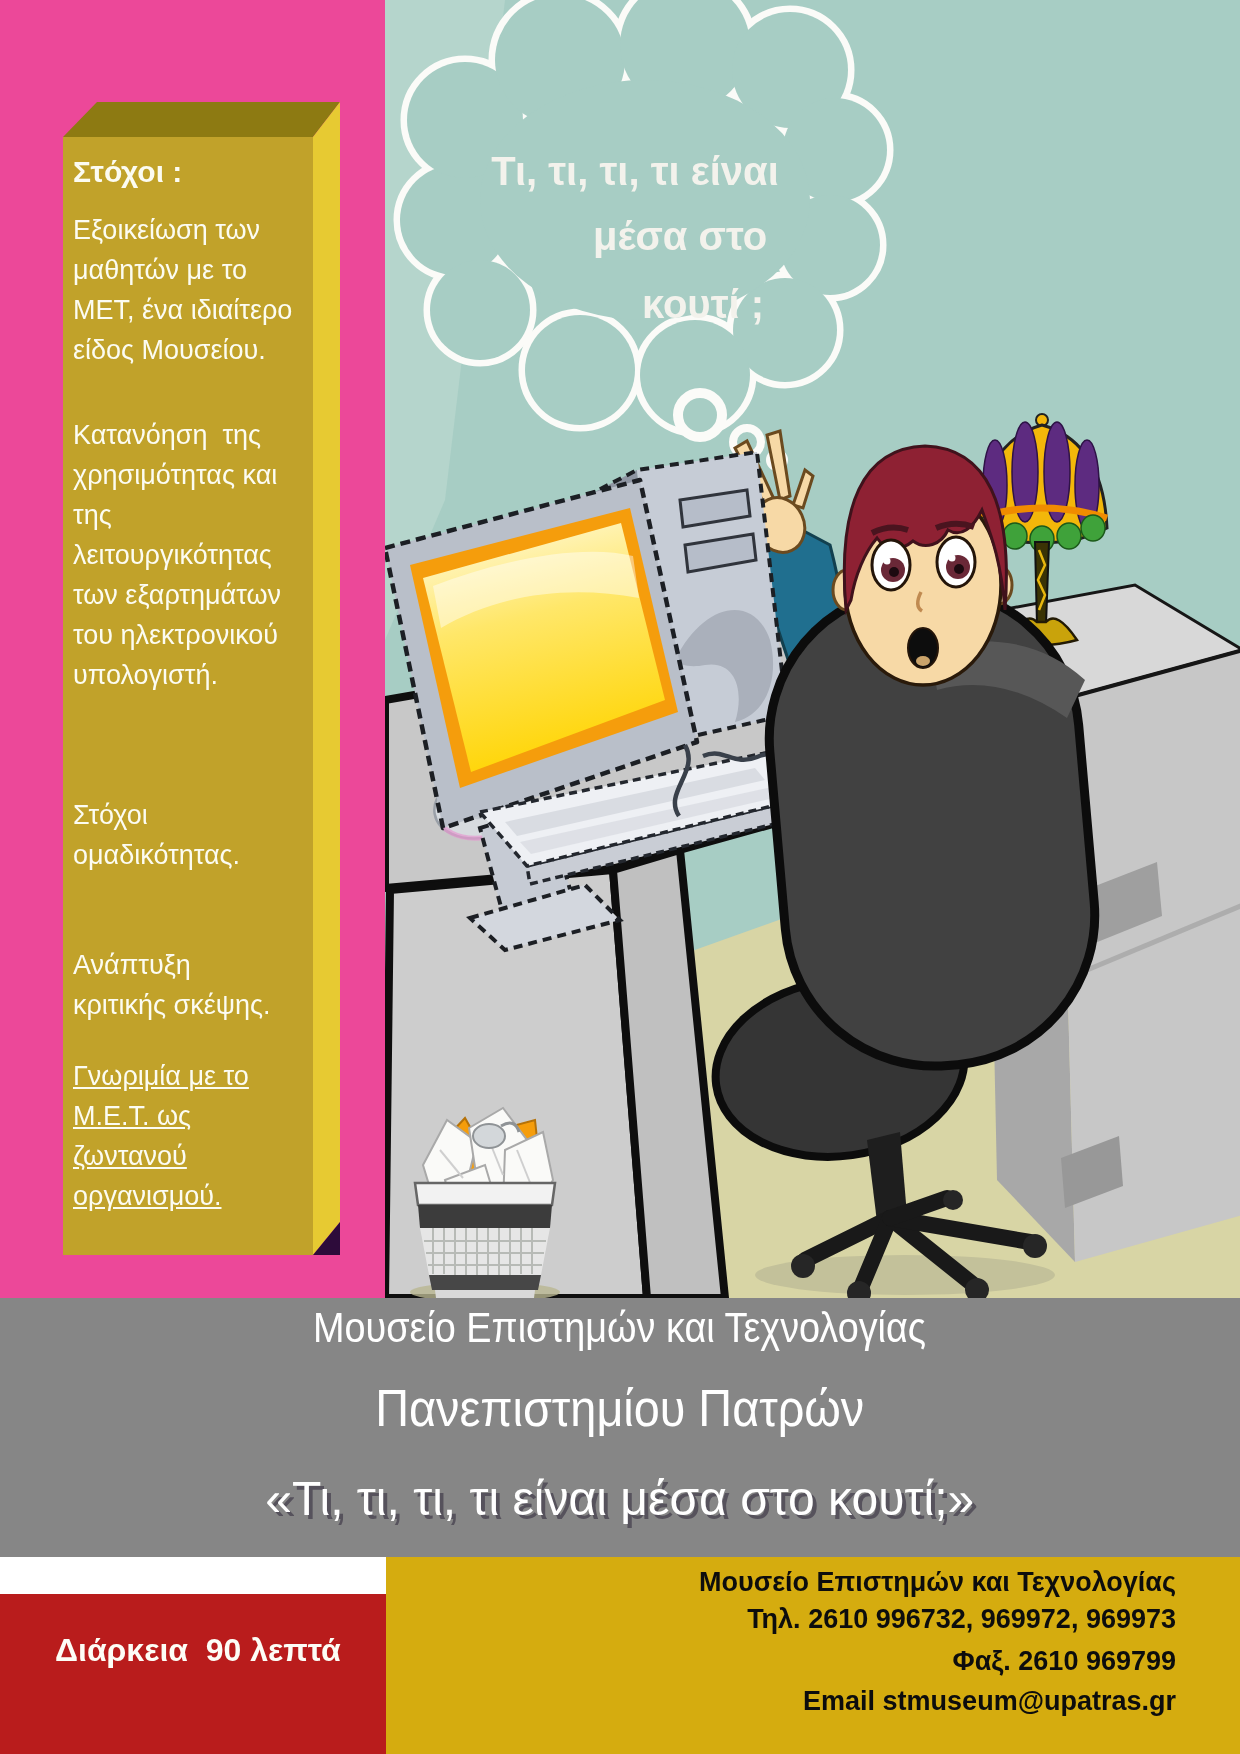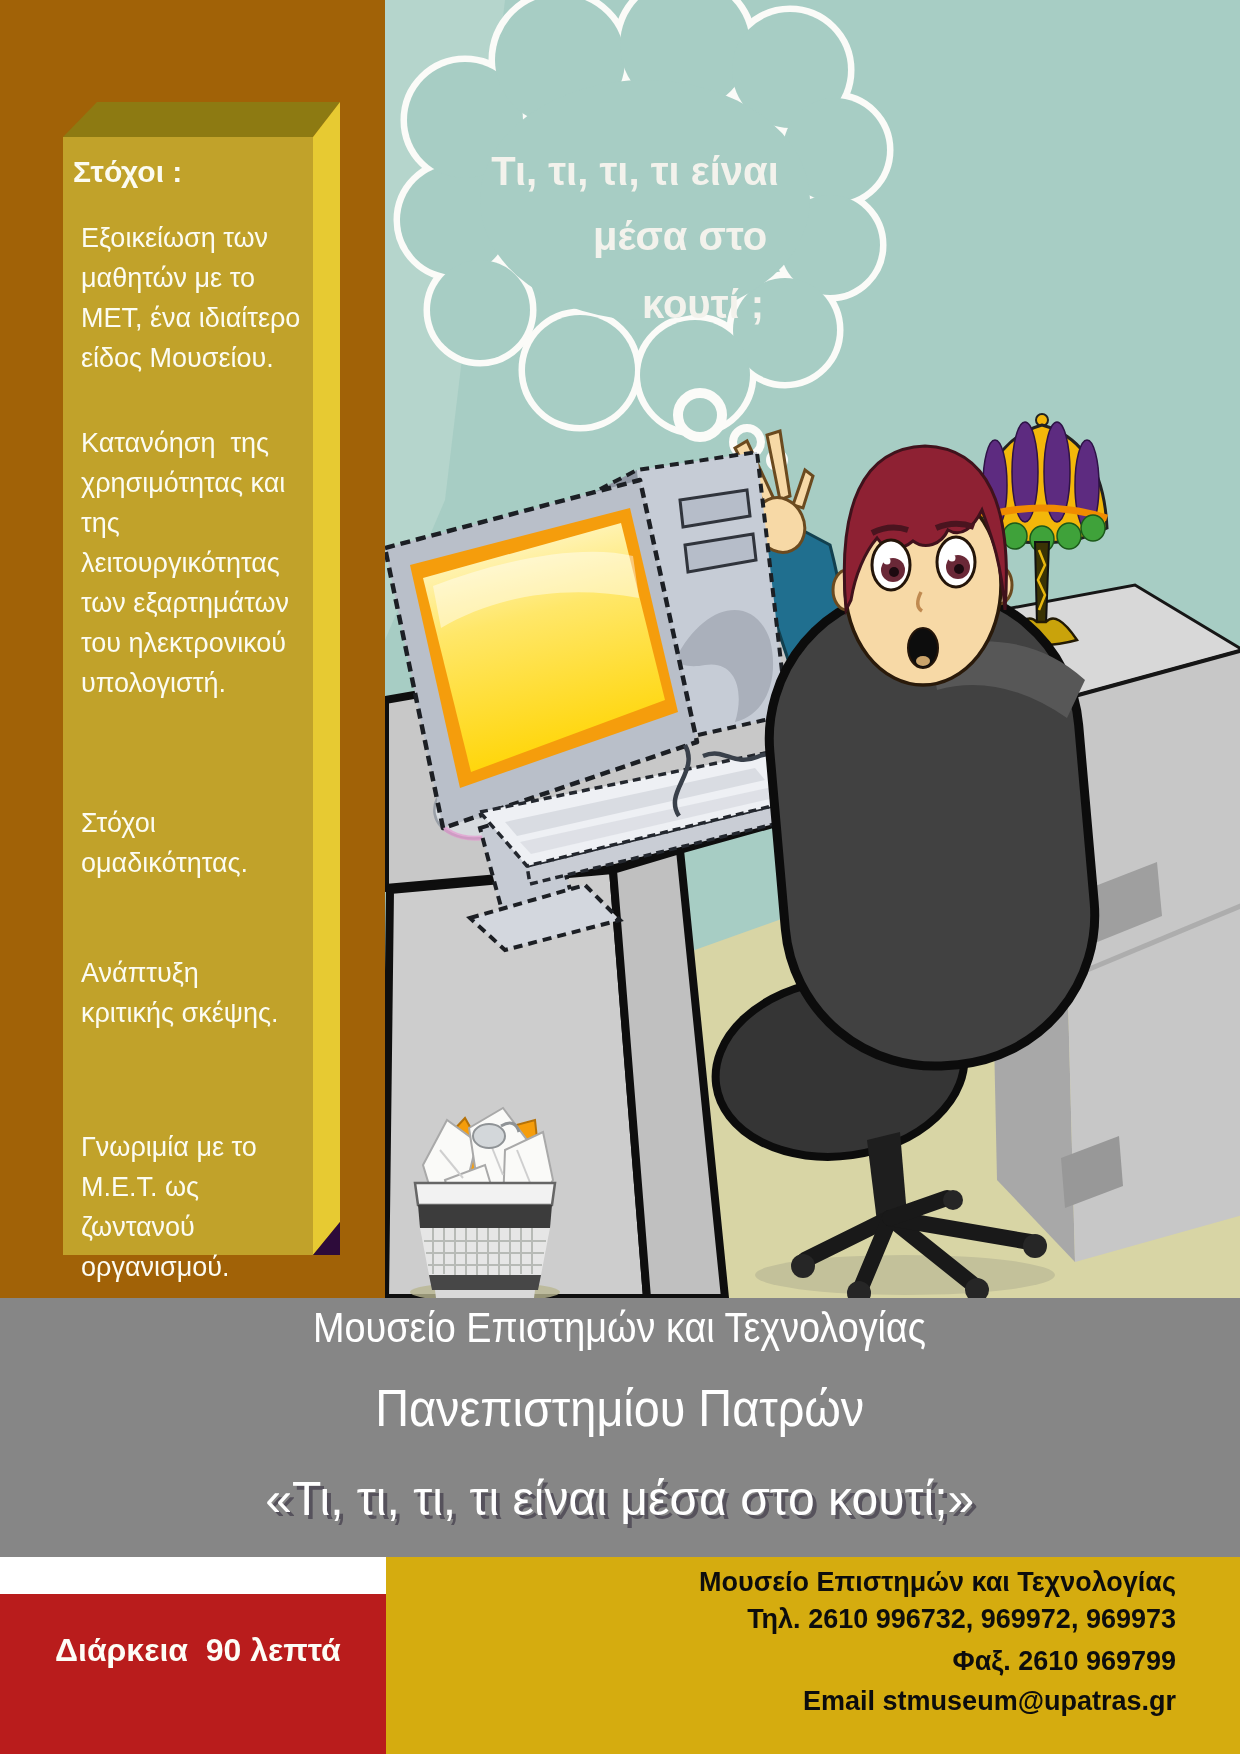--- a/index.html
+++ b/index.html
@@ -1,26 +1,26 @@
 <!DOCTYPE html>
 <html><head>
 <meta charset="utf-8">
 <style>
   html,body{margin:0;padding:0;background:#ffffff;}
   .page{position:relative;width:1240px;height:1754px;overflow:hidden;
         font-family:"Liberation Sans",sans-serif;background:#ffffff;}
 
   
-  .sidebar{position:absolute;left:0;top:0;width:385px;height:1298px;background:#a16207;}
+  .sidebar{position:absolute;left:0;top:0;width:385px;height:1298px;background:#ec4899;}
   .goalbox-svg{position:absolute;left:0;top:0;}
   .goals{position:absolute;left:63px;top:137px;width:250px;height:1118px;color:#fcfcf2;}
   .goals .hd{position:absolute;left:10px;top:18px;font-size:30px;font-weight:bold;white-space:pre;}
-  .goals p{position:absolute;left:10px;margin:8px;font-size:27px;line-height:40px;white-space:pre;}
+  .goals p{position:absolute;left:10px;margin:0;font-size:27px;line-height:40px;white-space:pre;}
   .goals .p1{top:73px;} .goals .p2{top:278px;} .goals .p3{top:658px;}
-  .goals .p4{top:808px;} .goals .p5{top:982px;}
+  .goals .p4{top:808px;} .goals .p5{top:919px;text-decoration:underline;}
 
   
   .scene{position:absolute;left:385px;top:0;width:855px;height:1298px;}
 
   
   .band{position:absolute;left:0;top:1298px;width:1240px;height:259px;background:#868686;color:#ffffff;}
   .band .ln{position:absolute;left:0;width:100%;text-align:center;white-space:pre;}
   .band .m1{top:6px;font-size:42px;}
   .band .m2{top:80px;font-size:52px;}
   .band .m1 span,.band .m2 span{display:inline-block;transform:scaleX(.9);transform-origin:center;letter-spacing:0px;}

